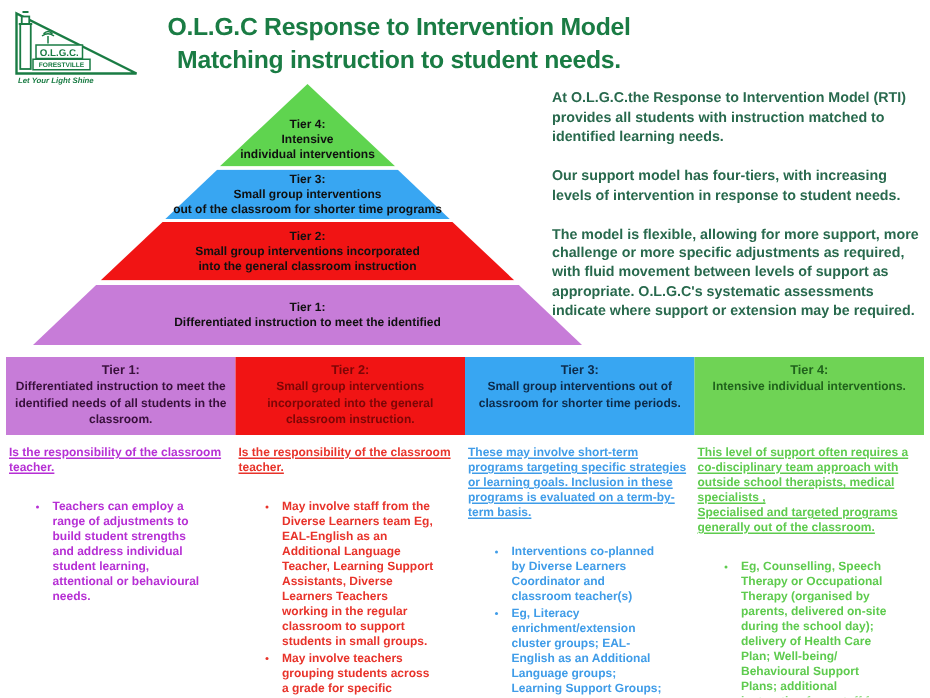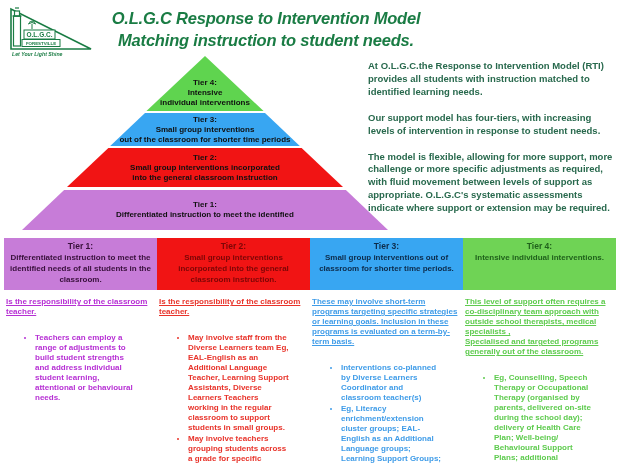--- a/index.html
+++ b/index.html
@@ -8,21 +8,21 @@
     width:620px; height:465px;
     font-family:"Liberation Sans", sans-serif;
     font-weight:700;
     -webkit-font-smoothing:antialiased;
   }
   .page { position:relative; width:620px; height:465px; overflow:hidden; background:#ffffff; }
 
   
   .logo { position:absolute; left:5px; top:3px; width:92px; height:56px; }
   .titles { position:absolute; left:68px; top:7px; width:396px; text-align:center;
-            color:#1a7c44; font-size:16.5px; line-height:22px; letter-spacing:-0.2px;font-style:italic; }
+            color:#1a7c44; font-size:16.5px; line-height:22px; letter-spacing:-0.2px; }
 
   
   .pyramid { position:absolute; left:22px; top:56px; width:366px; height:174px; }
   .tier { position:absolute; left:0; width:100%; }
   .tier .shape { position:absolute; inset:0; }
   .tier .txt { position:relative; z-index:1; height:100%; display:flex; flex-direction:column;
                justify-content:center; align-items:center; color:#101010;
                font-size:8px; line-height:10px; text-align:center; }
   .tier-0 { top:0; height:55px; }
   .tier-0 .shape { background:#5fd44f; clip-path:polygon(50% 0,66% 100%,34% 100%); }
@@ -95,21 +95,21 @@
         <div>Tier 4:</div>
         <div>Intensive</div>
         <div>individual interventions</div>
       </div>
     </div>
     <div class="tier tier-1">
       <div class="shape"></div>
       <div class="txt">
         <div>Tier 3:</div>
         <div>Small group interventions</div>
-        <div>out of the classroom for shorter time periods</div>
+        <div>out of the classroom for shorter time programs</div>
       </div>
     </div>
     <div class="tier tier-2">
       <div class="shape"></div>
       <div class="txt">
         <div>Tier 2:</div>
         <div>Small group interventions incorporated</div>
         <div>into the general classroom instruction</div>
       </div>
     </div>

